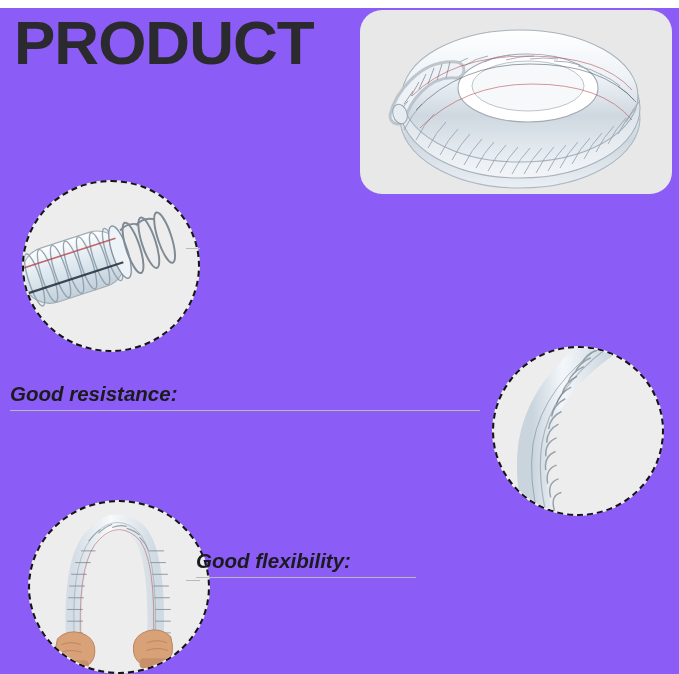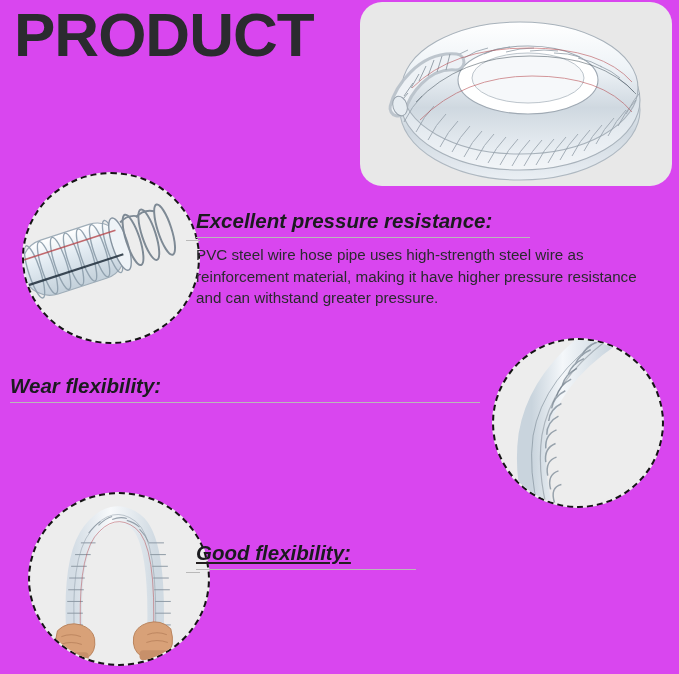--- a/index.html
+++ b/index.html
@@ -12,21 +12,22 @@
     height: 674px;
     position: relative;
     overflow: hidden;
     font-family: "Liberation Sans", sans-serif;
     color: #231f20;
   }
 
   .page {
     position: absolute;
     inset: 0;
-    background: #d946ef;
+    background: #8b5cf6;
+    margin-top: 8px;
   }
 
   
   .title-block {
     position: absolute;
     left: 14px;
     top: 2px;
     width: 350px;
     height: 140px;
   }
@@ -111,21 +112,21 @@
     margin-top: 6px;
     font-family: "Liberation Sans", sans-serif;
   }
 
   .feature-pressure { left: 196px; top: 208px; width: 470px; }
   .feature-pressure .feature-rule { width: 334px; }
 
   .feature-wear { left: 10px; top: 373px; width: 470px; }
   .feature-wear .feature-rule { width: 470px; }
 
-  .feature-flex { left: 196px; top: 540px; width: 470px; text-decoration: underline; }
+  .feature-flex { left: 196px; top: 540px; width: 470px; }
   .feature-flex .feature-rule { width: 220px; }
 
   
   .connector {
     position: absolute;
     height: 1px;
     background: #b9b9b9;
   }
   .conn-pressure { left: 186px; top: 240px; width: 14px; }
   .conn-flex     { left: 186px; top: 572px; width: 14px; }
@@ -349,28 +350,23 @@
         <path d="M32 16 q-10 -4 -20 0" fill="none" stroke="#b9835d" stroke-width="0.9"></path>
         <path d="M33 24 q-11 -4 -22 0" fill="none" stroke="#b9835d" stroke-width="0.9"></path>
         <rect x="4" y="32" width="30" height="10" rx="4" fill="#c7906a"></rect>
       </g>
     </svg>
   </div>
 
   <div class="connector conn-pressure"></div>
   <div class="connector conn-flex"></div>
 
-  <div class="feature feature-pressure">
-    <div class="feature-heading">Excellent pressure resistance:</div>
-    <div class="feature-rule"></div>
-    <div class="feature-body">PVC steel wire hose pipe uses high-strength steel wire as reinforcement material, making it have higher pressure resistance and can withstand greater pressure.</div>
-  </div>
 
   <div class="feature feature-wear">
-    <div class="feature-heading">Wear flexibility:</div>
+    <div class="feature-heading">Good resistance:</div>
     <div class="feature-rule"></div>
   </div>
 
   <div class="feature feature-flex">
     <div class="feature-heading">Good flexibility:</div>
     <div class="feature-rule"></div>
   </div>
 
 </div>
 

